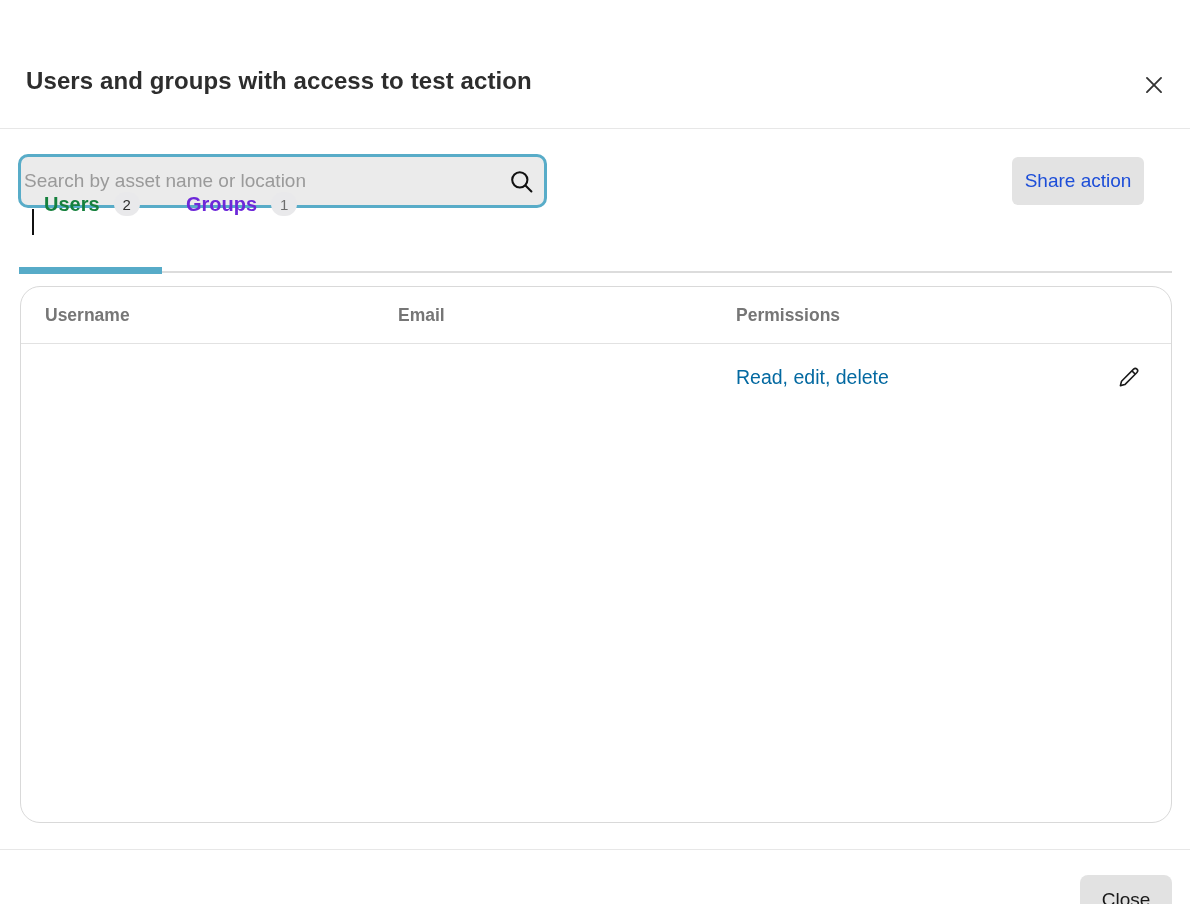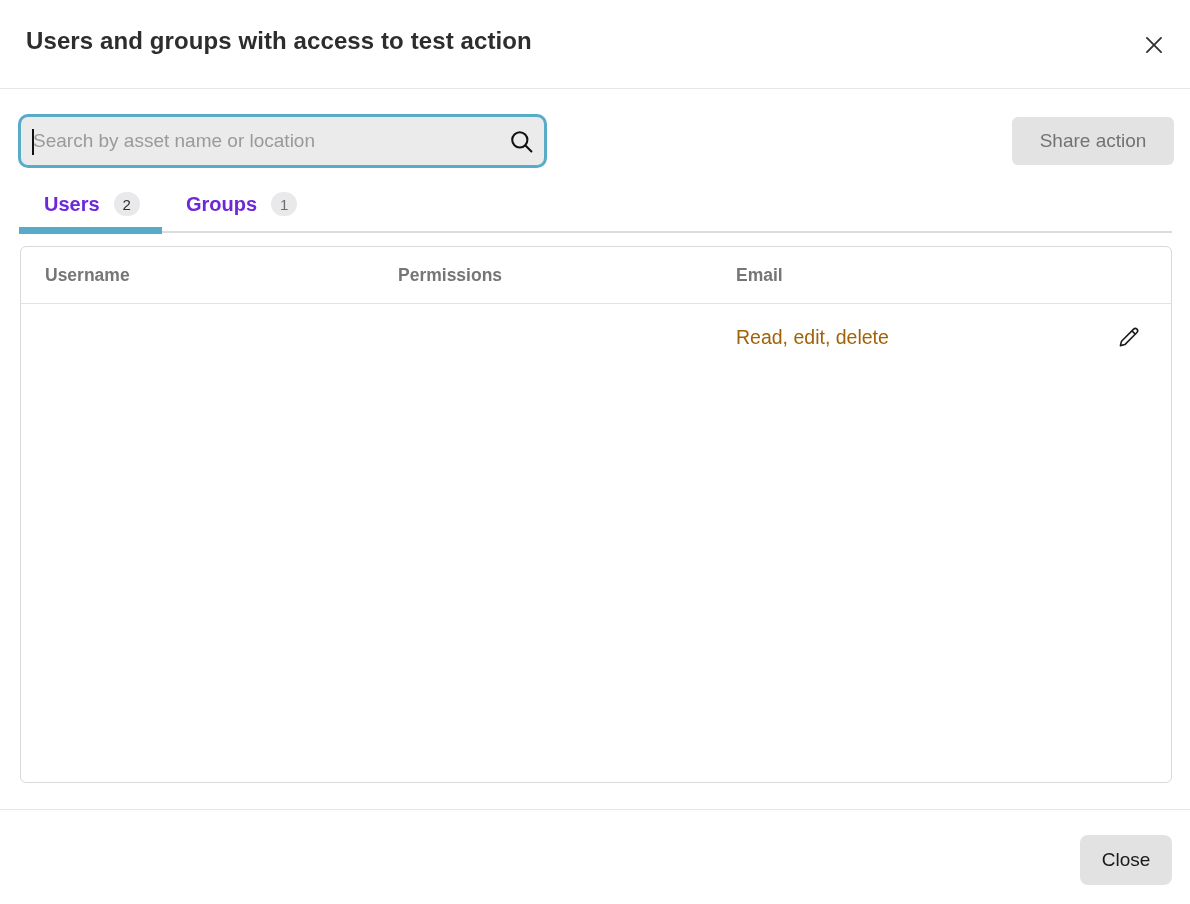--- a/index.html
+++ b/index.html
@@ -4,21 +4,21 @@
 <style>
   * { margin: 0; padding: 0; box-sizing: border-box; }
   html, body { width: 1190px; height: 904px; }
   body {
     font-family: "Liberation Sans", sans-serif;
     background: #ffffff;
     position: relative;
     overflow: hidden;
     color: #2e2e2e;
   }
-  .abs { position: absolute; }
+  .abs { position: absolute; margin-top: 40px; }
 
   
   .modal-title {
     left: 26px; top: 27px;
     font-size: 24px; font-weight: 700; color: #2d2d2d;
     letter-spacing: 0.1px;
   }
   .close-x {
     left: 1138px; top: 29px; width: 32px; height: 32px;
     display: flex; align-items: center; justify-content: center;
@@ -32,68 +32,68 @@
     background: #ebebeb;
     border: 3px solid #58acc8;
     border-radius: 10px;
     display: flex; align-items: center;
   }
   .search-input {
     flex: 1; height: 100%;
     background: transparent; border: none; outline: none;
     font-family: "Liberation Sans", sans-serif;
     font-size: 19px; color: #3a3a3a;
-    padding-left: 12px;
+    padding-left: 3px;
   }
   .search-input::placeholder { color: #9a9a9a; opacity: 1; }
   .caret { left: 11px; top: 12px; width: 2px; height: 26px; background: #111; }
   .search-icon {
     width: 46px; height: 100%;
     display: flex; align-items: center; justify-content: center;
   }
   .share-btn {
-    left: 1012px; top: 117px; width: 162px; height: 48px;
+    left: 1012px; top: 117px; width: 132px; height: 48px;
     background: #e3e3e3; border: none; border-radius: 6px;
     font-family: "Liberation Sans", sans-serif;
-    font-size: 19px; color: #737373; cursor: pointer;
+    font-size: 19px; color: #1d4ed8; cursor: pointer;
   }
 
   
   .tab { position: absolute; top: 192px; display: flex; align-items: center; gap: 14px; cursor: pointer; }
   .tab-users { left: 44px; }
   .tab-groups { left: 186px; }
   .tab-label { font-size: 20px; font-weight: 700; }
-  .tab-users .tab-label { color: #6d28d9; }
+  .tab-users .tab-label { color: #15803d; }
   .tab-groups .tab-label { color: #6d28d9; }
   .tab-badge {
     min-width: 26px; height: 24px; padding: 0 7px;
     background: #e9e9eb; border-radius: 12px;
     display: inline-flex; align-items: center; justify-content: center;
     font-size: 15px; font-weight: 400;
   }
   .tab-users .tab-badge { color: #2f2f2f; }
   .tab-groups .tab-badge { color: #6d6d6d; }
   .tab-underline { left: 19px; top: 227px; width: 143px; height: 7px; background: #57abc8; }
   .tab-baseline { left: 162px; top: 231px; width: 1010px; height: 2px; background: #dcdcdc; }
 
   
   .data-table {
     left: 20px; top: 246px; width: 1152px; height: 537px;
-    border: 1px solid #d9d9d9; border-radius: 6px;
+    border: 1px solid #d9d9d9; border-radius: 20px;
     background: #fff; overflow: hidden;
   }
   .t-row {
     display: grid;
     grid-template-columns: 353px 338px 1fr;
     align-items: center;
     padding-left: 24px;
   }
   .t-head { height: 57px; border-bottom: 1px solid #e2e2e2; }
   .t-head .th { font-size: 17.5px; font-weight: 700; color: #767676; }
-  .t-body-row { height: 66px; font-size: 19.5px; color: #a16207; }
+  .t-body-row { height: 66px; font-size: 19.5px; color: #0369a1; }
   .t-body-row.shaded { background: #f4f4f4; }
   .perm-cell { display: flex; align-items: center; justify-content: space-between; padding-right: 26px; }
   .edit-btn {
     width: 34px; height: 34px; background: none; border: none; cursor: pointer;
     display: flex; align-items: center; justify-content: center;
   }
   .redacted-blur {
     width: 102px; height: 36px;
     background: #e7e7e7; border-radius: 4px;
     filter: blur(5px);
@@ -138,22 +138,22 @@
 <div class="tab tab-groups">
   <span class="tab-label">Groups</span>
   <span class="tab-badge">1</span>
 </div>
 <div class="abs tab-underline"></div>
 <div class="abs tab-baseline"></div>
 
 <div class="abs data-table">
   <div class="t-row t-head">
     <span class="th">Username</span>
+    <span class="th">Email</span>
     <span class="th">Permissions</span>
-    <span class="th">Email</span>
   </div>
 
   <div class="t-row t-body-row">
     <span>
       <span class="redacted-blur"></span>
     </span>
     <span></span>
     <span class="perm-cell">
       <span>Read, edit, delete</span>
       <button class="edit-btn" aria-label="edit">

